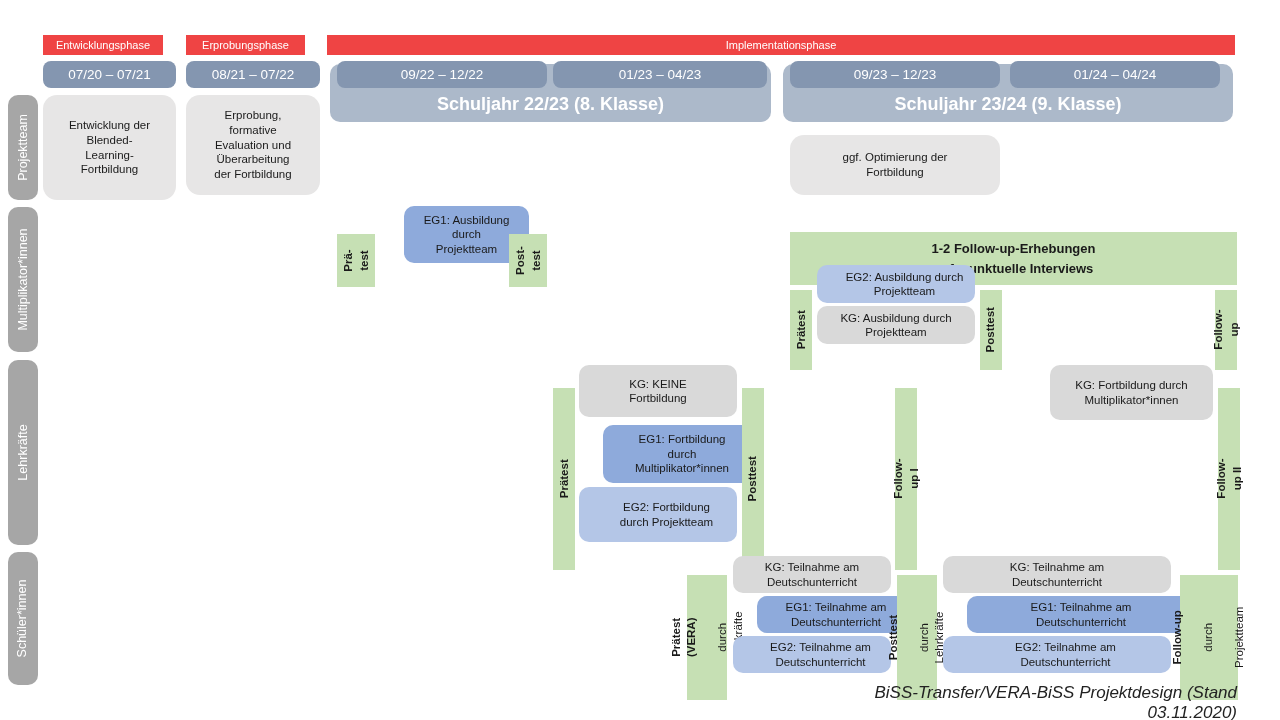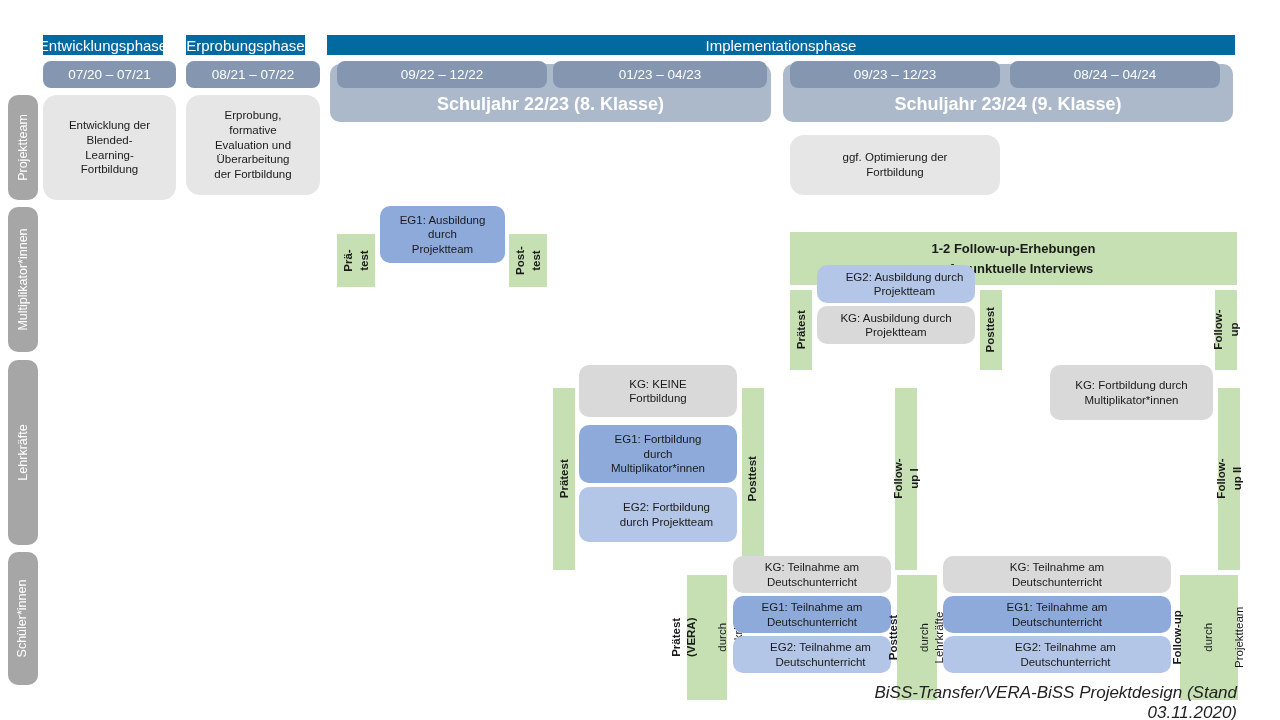--- a/index.html
+++ b/index.html
@@ -1,30 +1,30 @@
 <!DOCTYPE html>
 <html><head>
 <meta charset="utf-8">
 <style>
   html,body{margin:0;padding:0;background:#fff;}
   .canvas{position:relative;width:1280px;height:720px;background:#ffffff;
           font-family:"Liberation Sans",sans-serif;color:#1a1a1a;overflow:hidden;}
   .abs{position:absolute;box-sizing:border-box;}
   .flexc{display:flex;align-items:center;justify-content:center;text-align:center;}
   .pre{white-space:pre-line;}
-  .phase-bar{background:#0369a1;color:#fff;font-size:15px;text-align:right;}
+  .phase-bar{background:#ef4444;color:#fff;font-size:11px;text-align:right;}
   .date-bar{background:#8496b0;color:#fff;font-size:13.5px;border-radius:8px;}
   .sy-bar{background:#acb9ca;color:#fff;font-weight:bold;font-size:18px;border-radius:10px;
           display:flex;align-items:flex-end;justify-content:center;padding-bottom:7px;}
   .row-label{background:#a6a6a6;color:#fff;border-radius:10px;}
   .row-label .vtext{font-size:12.5px;}
   .info-box{background:#e7e6e6;border-radius:14px;font-size:11.5px;line-height:1.3;}
   .box{border-radius:10px;font-size:11.5px;line-height:1.25;}
   .kg{background:#d9d9d9;}
-  .eg1{background:#8eaadb;}
+  .eg1{background:#8eaadb;margin-left:24px;}
   .eg2{background:#b4c6e7;padding-left:17px;}
   .green{background:#c6e0b4;margin-top:25px;}
   .green .vtext{font-weight:bold;font-size:11.5px;line-height:1.35;}
   .vtext{transform:rotate(-90deg);white-space:pre-line;text-align:center;line-height:1.2;}
   .wide-green{font-weight:bold;font-size:13px;line-height:1.5;}
   .sub{font-weight:normal;display:block;}
   .b{font-weight:bold;display:block;}
   .footer{font-style:italic;font-size:17px;text-align:right;color:#222;}
 </style>
 </head>
@@ -37,21 +37,21 @@
   <div class="abs flexc phase-bar" style="left:327px;top:35px;width:908px;height:20px">Implementationsphase</div>
 
   <div class="abs sy-bar" style="left:330px;top:64px;width:441px;height:58px">Schuljahr 22/23 (8. Klasse)</div>
   <div class="abs sy-bar" style="left:783px;top:64px;width:450px;height:58px">Schuljahr 23/24 (9. Klasse)</div>
 
   <div class="abs flexc date-bar" style="left:43px;top:61px;width:133px;height:27px">07/20 – 07/21</div>
   <div class="abs flexc date-bar" style="left:186px;top:61px;width:134px;height:27px">08/21 – 07/22</div>
   <div class="abs flexc date-bar" style="left:337px;top:61px;width:210px;height:27px">09/22 – 12/22</div>
   <div class="abs flexc date-bar" style="left:553px;top:61px;width:214px;height:27px">01/23 – 04/23</div>
   <div class="abs flexc date-bar" style="left:790px;top:61px;width:210px;height:27px">09/23 – 12/23</div>
-  <div class="abs flexc date-bar" style="left:1010px;top:61px;width:210px;height:27px">08/24 – 04/24</div>
+  <div class="abs flexc date-bar" style="left:1010px;top:61px;width:210px;height:27px">01/24 – 04/24</div>
 
   <div class="abs flexc row-label" style="left:8px;top:95px;width:30px;height:105px">
     <span class="vtext">Projektteam</span>
     </div>
   <div class="abs flexc row-label" style="left:8px;top:207px;width:30px;height:145px">
     <span class="vtext">Multiplikator*innen</span>
     </div>
   <div class="abs flexc row-label" style="left:8px;top:360px;width:30px;height:185px">
     <span class="vtext">Lehrkräfte</span>
     </div>

